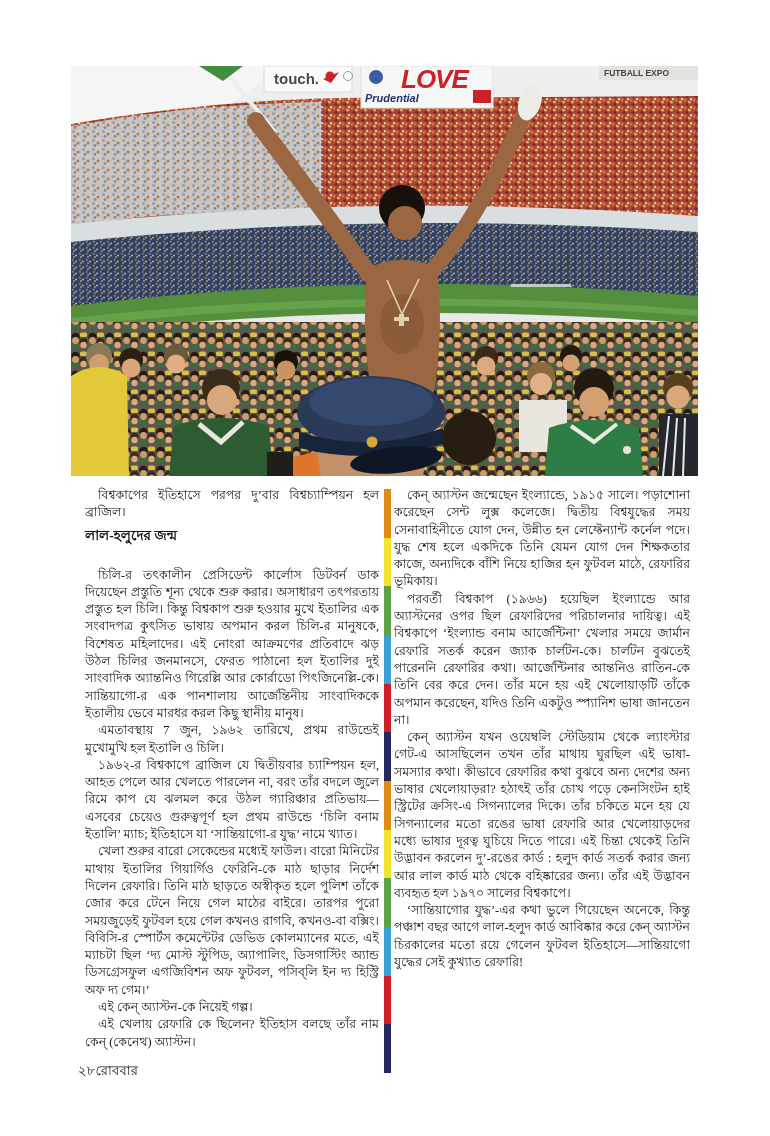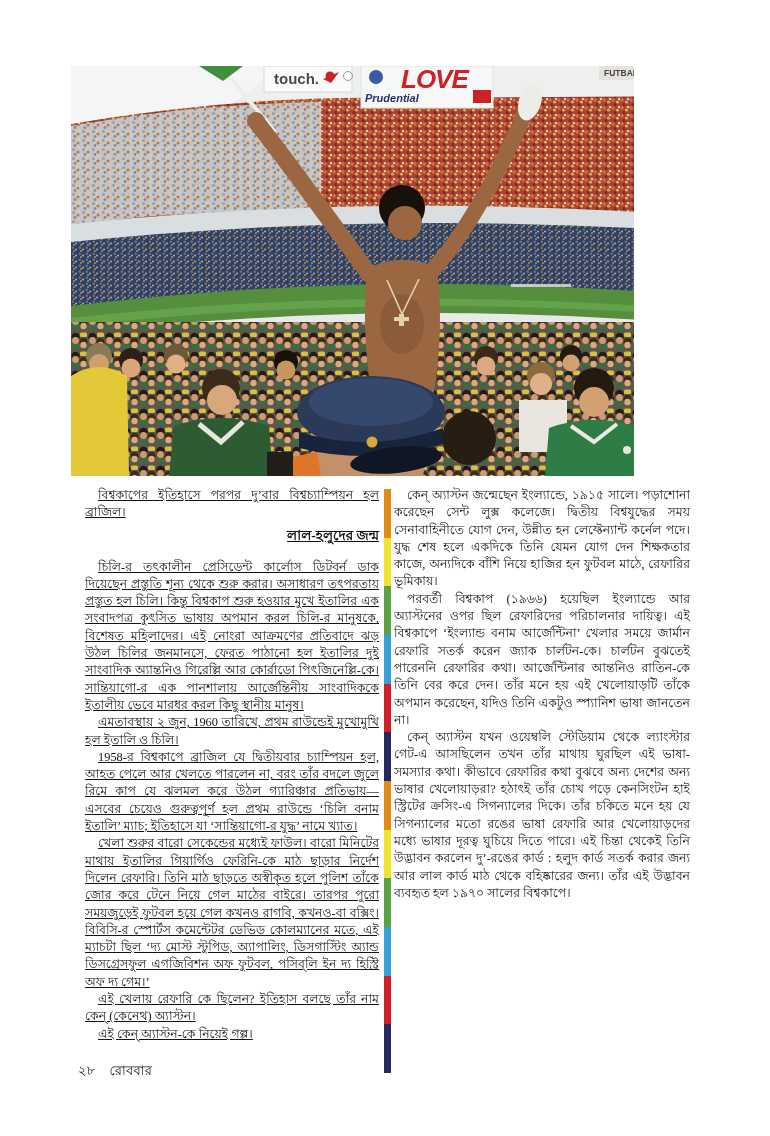--- a/index.html
+++ b/index.html
@@ -1,29 +1,29 @@
 <!DOCTYPE html>
 <html><head>
 <meta charset="utf-8">
 <style>
   html,body{margin:0;padding:0;background:#ffffff;}
   .page{position:relative;width:770px;height:1136px;background:#ffffff;overflow:hidden;
         font-family:"Liberation Serif","DejaVu Serif",serif;color:#141414;}
-  .photo{position:absolute;left:71px;top:66px;width:563px;height:410px;margin:0;overflow:hidden;}
+  .photo{position:absolute;left:71px;top:66px;width:627px;height:410px;margin:0;overflow:hidden;}
   .photo svg{display:block;}
   .col{position:absolute;top:487px;}
-  .col-left{left:85px;width:294px;text-decoration:underline;}
+  .col-left{left:85px;width:294px;}
   .col-right{left:394px;width:296px;}
   .col p{margin:0;text-indent:13px;text-align:justify;font-size:12.4px;line-height:17.3px;}
   .col p.first{margin-top:0;}
-  h2.heading{margin:5px 0 14px 0;text-align:right;font-size:13.6px;font-weight:bold;line-height:18px;}
+  h2.heading{margin:5px 0 22px 0;text-align:left;font-size:13.6px;font-weight:bold;line-height:18px;}
   .divider{position:absolute;left:384px;top:489px;width:7px;height:584px;display:flex;flex-direction:column;}
   .divider .seg{flex:1 1 auto;}
   .footer{position:absolute;left:78px;top:1061px;font-size:13px;letter-spacing:.3px;}
-  .footer .pageno{margin-right:14px;}
+  .footer .pageno{}
   .banner-touch-text{font-family:"Liberation Sans",sans-serif;font-weight:bold;font-style:normal;}
   .banner-pru-text{font-family:"Liberation Sans",sans-serif;font-weight:bold;font-style:italic;}
   .banner-love-text{font-family:"Liberation Sans",sans-serif;font-weight:900;font-style:italic;letter-spacing:-1px;}
   .banner-expo-text{font-family:"Liberation Sans",sans-serif;font-weight:bold;}
 </style>
 </head>
 <body>
 
 <div class="page">
 
@@ -192,25 +192,25 @@
         <circle cx="301" cy="376" r="5.5" fill="#d9a83a"></circle>
         <ellipse cx="325" cy="394" rx="46" ry="13" fill="#0f1626" transform="rotate(-6 325 394)"></ellipse>
       </g>
     </svg>
   </figure>
 
   <section class="col col-left">
     <p class="first">বিশ্বকাপের ইতিহাসে পরপর দু’বার বিশ্বচ্যাম্পিয়ন হল ব্রাজিল।</p>
     <h2 class="heading">লাল-হলুদের জন্ম</h2>
     <p>চিলি-র তৎকালীন প্রেসিডেন্ট কার্লোস ডিটবর্ন ডাক দিয়েছেন প্রস্তুতি শূন্য থেকে শুরু করার। অসাধারণ তৎপরতায় প্রস্তুত হল চিলি। কিন্তু বিশ্বকাপ শুরু হওয়ার মুখে ইতালির এক সংবাদপত্র কুৎসিত ভাষায় অপমান করল চিলি-র মানুষকে, বিশেষত মহিলাদের। এই নোংরা আক্রমণের প্রতিবাদে ঝড় উঠল চিলির জনমানসে, ফেরত পাঠানো হল ইতালির দুই সাংবাদিক অ্যান্তনিও গিরেল্লি আর কোর্রাডো পিৎজিনেল্লি-কে। সান্তিয়াগো-র এক পানশালায় আর্জেন্তিনীয় সাংবাদিককে ইতালীয় ভেবে মারধর করল কিছু স্থানীয় মানুষ।</p>
-    <p>এমতাবস্থায় ২ জুন, 1960 তারিখে, প্রথম রাউন্ডেই মুখোমুখি হল ইতালি ও চিলি।</p>
-    <p>1958-র বিশ্বকাপে ব্রাজিল যে দ্বিতীয়বার চ্যাম্পিয়ন হল, আহত পেলে আর খেলতে পারলেন না, বরং তাঁর বদলে জুলে রিমে কাপ যে ঝলমল করে উঠল গ্যারিঞ্চার প্রতিভায়—এসবের চেয়েও গুরুত্বপূর্ণ হল প্রথম রাউন্ডে ‘চিলি বনাম ইতালি’ ম্যাচ; ইতিহাসে যা ‘সান্তিয়াগো-র যুদ্ধ’ নামে খ্যাত।</p>
+    <p>এমতাবস্থায় 7 জুন, ১৯৬২ তারিখে, প্রথম রাউন্ডেই মুখোমুখি হল ইতালি ও চিলি।</p>
+    <p>১৯৬২-র বিশ্বকাপে ব্রাজিল যে দ্বিতীয়বার চ্যাম্পিয়ন হল, আহত পেলে আর খেলতে পারলেন না, বরং তাঁর বদলে জুলে রিমে কাপ যে ঝলমল করে উঠল গ্যারিঞ্চার প্রতিভায়—এসবের চেয়েও গুরুত্বপূর্ণ হল প্রথম রাউন্ডে ‘চিলি বনাম ইতালি’ ম্যাচ; ইতিহাসে যা ‘সান্তিয়াগো-র যুদ্ধ’ নামে খ্যাত।</p>
     <p>খেলা শুরুর বারো সেকেন্ডের মধ্যেই ফাউল। বারো মিনিটের মাথায় ইতালির গিয়ার্গিও ফেরিনি-কে মাঠ ছাড়ার নির্দেশ দিলেন রেফারি। তিনি মাঠ ছাড়তে অস্বীকৃত হলে পুলিশ তাঁকে জোর করে টেনে নিয়ে গেল মাঠের বাইরে। তারপর পুরো সময়জুড়েই ফুটবল হয়ে গেল কখনও রাগবি, কখনও-বা বক্সিং। বিবিসি-র স্পোর্টস কমেন্টেটর ডেভিড কোলম্যানের মতে, এই ম্যাচটা ছিল ‘দ্য মোস্ট স্টুপিড, অ্যাপালিং, ডিসগাস্টিং অ্যান্ড ডিসগ্রেসফুল এগজিবিশন অফ ফুটবল, পসিব্‌লি ইন দ্য হিস্ট্রি অফ দ্য গেম।’</p>
+    <p>এই কেন্ অ্যাস্টন-কে নিয়েই গল্প।</p>
     <p>এই খেলায় রেফারি কে ছিলেন? ইতিহাস বলছে তাঁর নাম কেন্ (কেনেথ) অ্যাস্টন।</p>
-    <p>এই কেন্ অ্যাস্টন-কে নিয়েই গল্প।</p>
   </section>
 
   <div class="divider">
       <div class="seg" style="background: rgb(224, 139, 21);"></div>
       <div class="seg" style="background: rgb(242, 228, 44);"></div>
       <div class="seg" style="background: rgb(91, 162, 68);"></div>
       <div class="seg" style="background: rgb(58, 160, 216);"></div>
       <div class="seg" style="background: rgb(205, 33, 39);"></div>
       <div class="seg" style="background: rgb(35, 41, 95);"></div>
       <div class="seg" style="background: rgb(224, 139, 21);"></div>
@@ -218,19 +218,20 @@
       <div class="seg" style="background: rgb(91, 162, 68);"></div>
       <div class="seg" style="background: rgb(58, 160, 216);"></div>
       <div class="seg" style="background: rgb(205, 33, 39);"></div>
       <div class="seg" style="background: rgb(35, 41, 95);"></div>
     </div>
 
   <section class="col col-right">
     <p class="first">কেন্ অ্যাস্টন জন্মেছেন ইংল্যান্ডে, ১৯১৫ সালে। পড়াশোনা করেছেন সেন্ট লুক্স কলেজে। দ্বিতীয় বিশ্বযুদ্ধের সময় সেনাবাহিনীতে যোগ দেন, উন্নীত হন লেফ্টেন্যান্ট কর্নেল পদে। যুদ্ধ শেষ হলে একদিকে তিনি যেমন যোগ দেন শিক্ষকতার কাজে, অন্যদিকে বাঁশি নিয়ে হাজির হন ফুটবল মাঠে, রেফারির ভূমিকায়।</p>
     <p>পরবর্তী বিশ্বকাপ (১৯৬৬) হয়েছিল ইংল্যান্ডে আর অ্যাস্টনের ওপর ছিল রেফারিদের পরিচালনার দায়িত্ব। এই বিশ্বকাপে ‘ইংল্যান্ড বনাম আর্জেন্টিনা’ খেলার সময়ে জার্মান রেফারি সতর্ক করেন জ্যাক চার্লটন-কে। চার্লটন বুঝতেই পারেননি রেফারির কথা। আর্জেন্টিনার আন্তনিও রাতিন-কে তিনি বের করে দেন। তাঁর মনে হয় এই খেলোয়াড়টি তাঁকে অপমান করেছেন, যদিও তিনি একটুও স্প্যানিশ ভাষা জানতেন না।</p>
     <p>কেন্ অ্যাস্টন যখন ওয়েম্বলি স্টেডিয়াম থেকে ল্যাংস্টার গেট-এ আসছিলেন তখন তাঁর মাথায় ঘুরছিল এই ভাষা-সমস্যার কথা। কীভাবে রেফারির কথা বুঝবে অন্য দেশের অন্য ভাষার খেলোয়াড়রা? হঠাৎই তাঁর চোখ পড়ে কেনসিংটন হাই স্ট্রিটের ক্রসিং-এ সিগন্যালের দিকে। তাঁর চকিতে মনে হয় যে সিগন্যালের মতো রঙের ভাষা রেফারি আর খেলোয়াড়দের মধ্যে ভাষার দূরত্ব ঘুচিয়ে দিতে পারে। এই চিন্তা থেকেই তিনি উদ্ভাবন করলেন দু’-রঙের কার্ড : হলুদ কার্ড সতর্ক করার জন্য আর লাল কার্ড মাঠ থেকে বহিষ্কারের জন্য। তাঁর এই উদ্ভাবন ব্যবহৃত হল ১৯৭০ সালের বিশ্বকাপে।</p>
+    <p>‘সান্তিয়াগোর যুদ্ধ’-এর কথা ভুলে গিয়েছেন অনেকে, কিন্তু পঞ্চাশ বছর আগে লাল-হলুদ কার্ড আবিষ্কার করে কেন্ অ্যাস্টন চিরকালের মতো রয়ে গেলেন ফুটবল ইতিহাসে—সান্তিয়াগো যুদ্ধের সেই কুখ্যাত রেফারি!</p>
   </section>
 
   <div class="footer">
     <span class="pageno">২৮</span><span>রোববার</span>
   </div>
 
 </div>
 
 </body></html>

